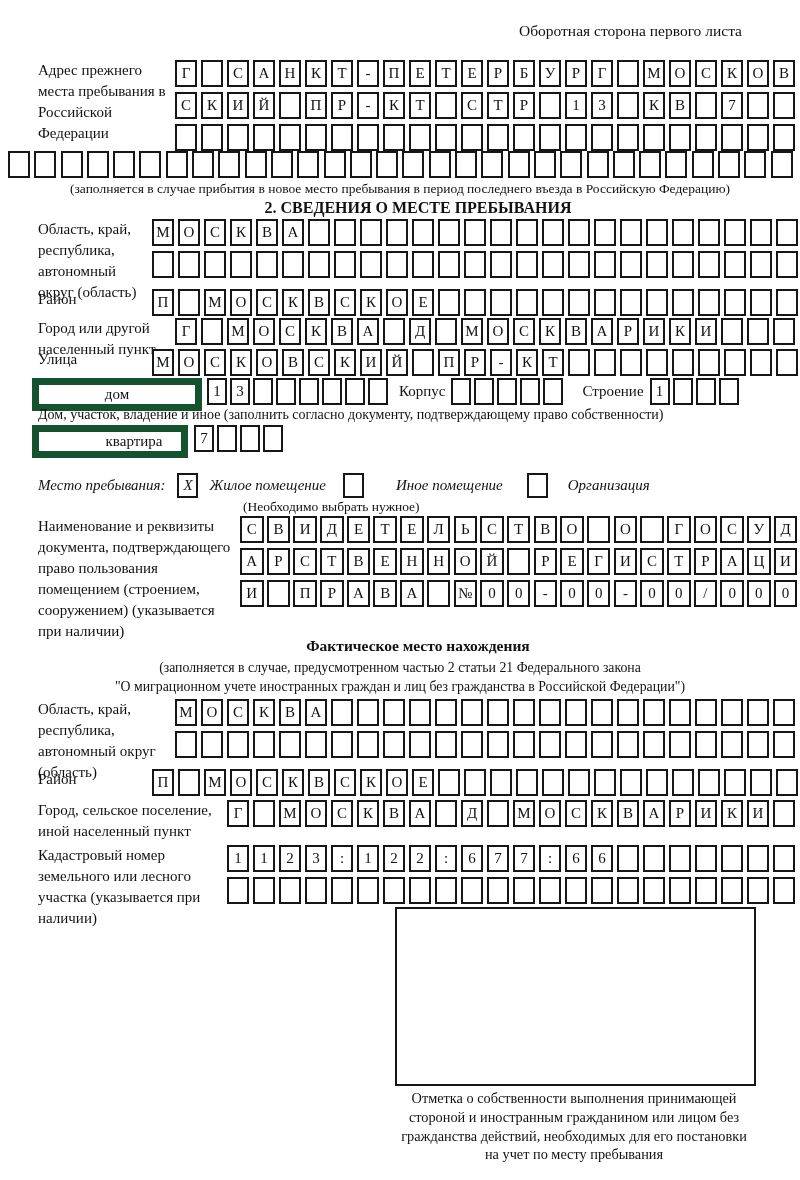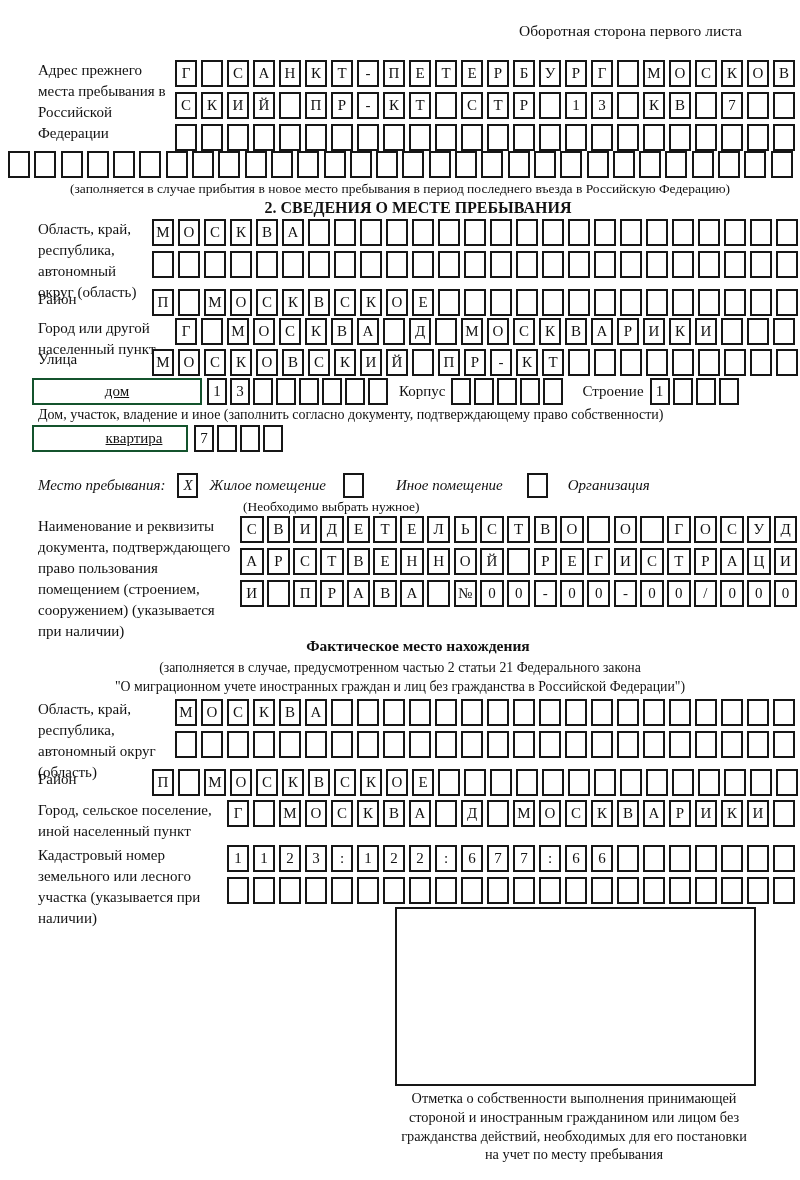--- a/index.html
+++ b/index.html
@@ -14,22 +14,22 @@
   .lbl{font-size:15px;line-height:21px;flex:0 0 auto;}
   .stack{display:flex;flex-direction:column;}
   .stack .cells{margin-bottom:5px;}
   .cells{display:flex;flex-wrap:nowrap;}
   .cell{box-sizing:border-box;flex:0 0 auto;width:22px;height:27px;border:2px solid #161616;
         margin-right:4px;display:inline-flex;align-items:center;justify-content:center;
         font-size:15px;line-height:1;}
   .r30 .cell{margin-right:4.3px;}
   .r21 .cell{width:23.5px;margin-right:3.2px;}
   .sm .cell{width:20px;margin-right:3px;}
-  .widebox{box-sizing:border-box;border:2px solid #14532d;height:27px;display:inline-flex;
-        align-items:center;justify-content:center;font-size:15px;flex:0 0 auto;text-decoration:underline;}
+  .widebox{box-sizing:border-box;border:7px solid #14532d;height:33px;display:inline-flex;
+        align-items:center;justify-content:center;font-size:15px;flex:0 0 auto;}
   .inl-lbl{font-size:15px;line-height:27px;flex:0 0 auto;}
   .cbox{box-sizing:border-box;width:21px;height:25px;border:2px solid #161616;display:inline-flex;
         align-items:center;justify-content:center;font-size:15px;flex:0 0 auto;}
   .cap-line{text-align:center;font-size:14.3px;line-height:18.8px;}
   .stamp{border:2px solid #161616;}
 </style>
 </head>
 <body>
 
 <div id="page">

